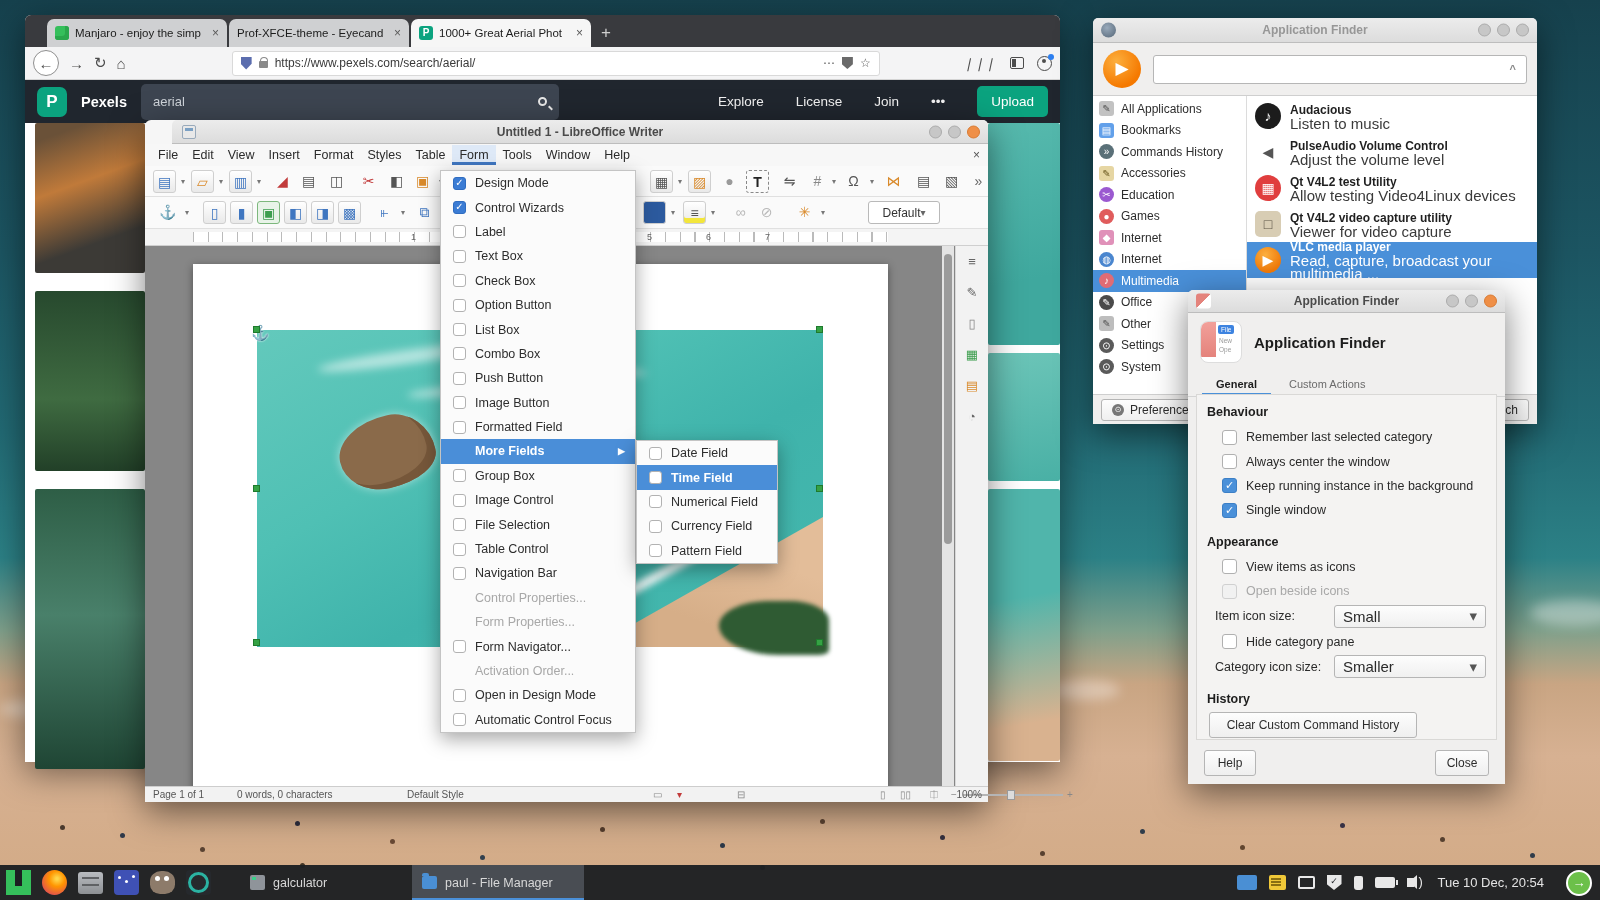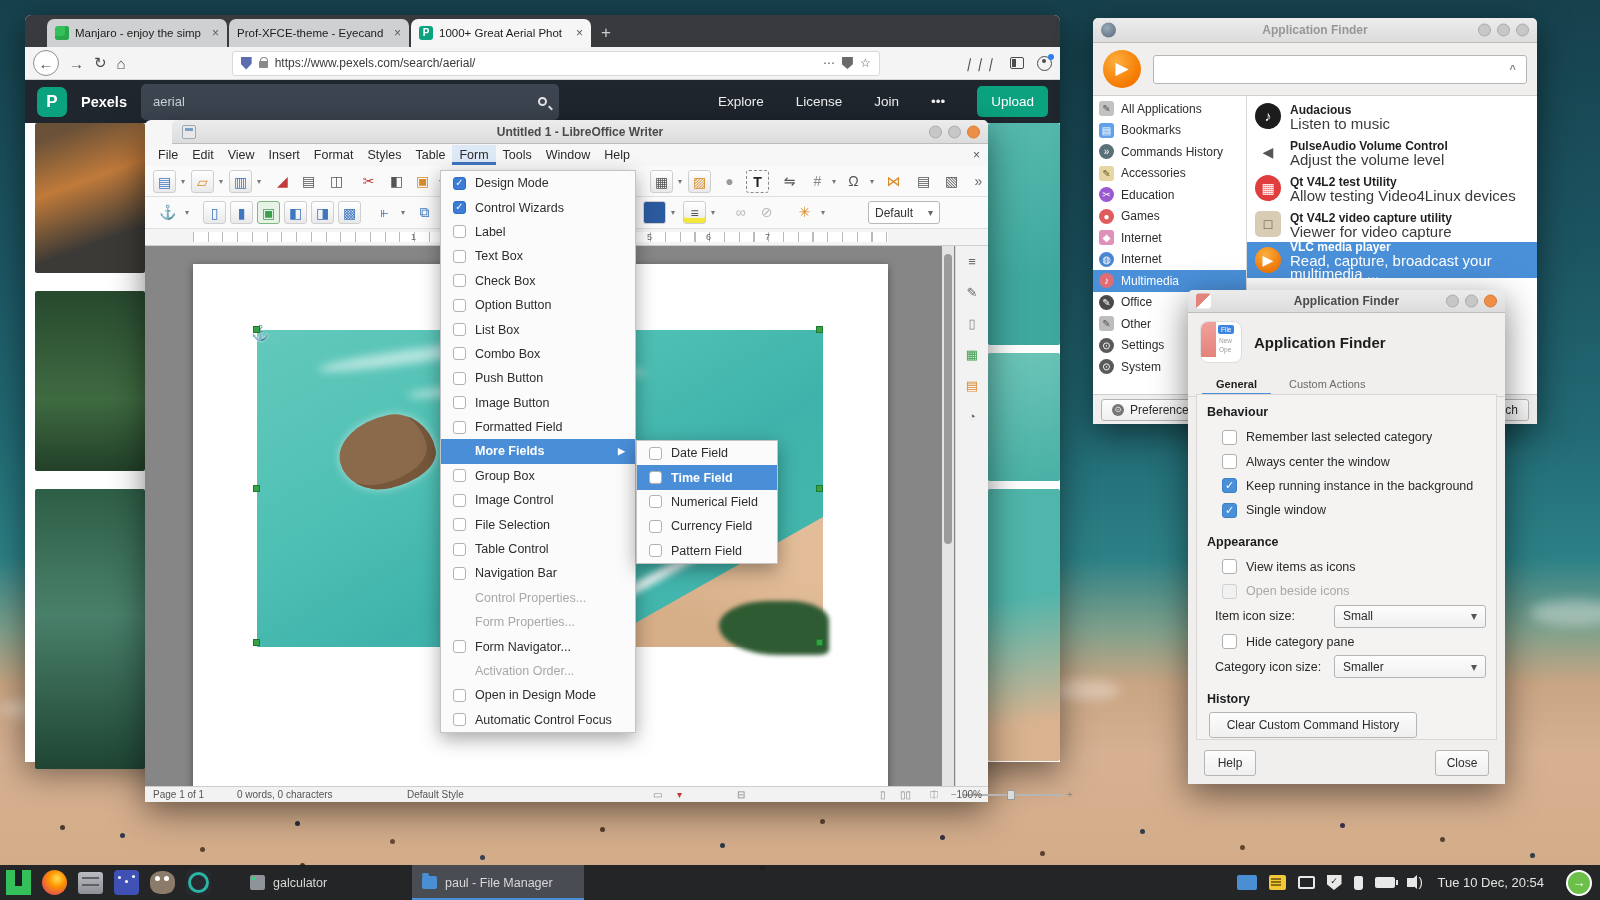--- a/index.html
+++ b/index.html
@@ -72,21 +72,21 @@
   .lo-menu .mi { padding:3px 7px; }
   .lo-menu .mi.open { background:#dee9f7; box-shadow:inset 0 -3px 0 #3f76c0; }
   .docclose { position:absolute; right:8px; color:#555; font-size:12px; }
   .tbr { background:#fafafa; border-bottom:1px solid #e0e0e0; position:relative; }
   .tbr1 { height:31px; } .tbr2 { height:32px; }
   .ic { position:absolute; top:4px; width:23px; height:23px; border-radius:3px; font-size:14px; line-height:23px; text-align:center; color:#555; }
   .ic.sm { width:12px; font-size:8px; color:#777; }
   .icbox { background:linear-gradient(#fff,#e9e9e9); border:1px solid #cfcfcf; }
   .blue { color:#3f76c0; } .red { color:#c23b3b; } .grn { color:#3d9e4e; } .org { color:#d98a2b; }
   .combo { position:absolute; width:72px; height:23px; top:4px; background:#fff; border:1px solid #b9b9b9; border-radius:3px;
-    font-size:12px; color:#333; display:flex; align-items:center; justify-content:space-between; padding:0 6px; }
+    font-size:12px; color:#333; display:flex; align-items:center; justify-content:center; padding:0 6px; }
   .ruler { height:17px; background:#f4f4f4; border-bottom:1px solid #cfcfcf; position:relative;
     font-size:9px; color:#666; }
   .rulerband { position:absolute; left:48px; width:695px; top:3px; bottom:3px; background:#fff;
     background-image:repeating-linear-gradient(90deg,#bbb 0 1px,transparent 1px 14.75px); }
   .rnum { position:absolute; top:3px; }
   .docarea { position:absolute; left:0; right:33px; top:126px; bottom:16px; background:#868686; overflow:hidden; }
   .page { position:absolute; left:48px; top:18px; width:695px; bottom:-10px; background:#fff; box-shadow:0 2px 8px rgba(0,0,0,.4); }
   .docimg { position:absolute; left:64px; top:66px; width:566px; height:317px;
     background:linear-gradient(150deg,#63c9bc 0%,#4fc0b4 35%,#3fb3ab 60%,#46b9ae 100%); }
   .wave { position:absolute; background:rgba(255,255,255,.55); filter:blur(4px); border-radius:50%; }
@@ -156,21 +156,21 @@
   .pftab.active { color:#1d1d1d; font-weight:bold; box-shadow:inset 0 -3px 0 #4a90d9; }
   .pfpanel { position:absolute; left:8px; right:8px; top:104px; height:346px; background:#f4f3f2; border:1px solid #d9d8d6; padding:6px 10px; }
   .sect { font-size:12.5px; font-weight:bold; color:#1d1d1d; margin:4px 0 6px; }
   .cbrow { display:flex; align-items:center; gap:9px; height:24.4px; padding-left:15px; font-size:12.5px; color:#2a2a2a; }
   .pcb { width:15px; height:15px; border:1px solid #b0b0b0; border-radius:3px; background:#fff; flex:none; position:relative; }
   .cbrow.on .pcb { background:#4a90d9; border-color:#3c7fc6; }
   .cbrow.on .pcb::after { content:"✓"; position:absolute; left:0; right:0; top:0; color:#fff; font-size:11px; text-align:center; }
   .cbrow.dis { color:#a8a8a8; } .cbrow.dis .pcb { border-color:#d0d0d0; background:#f1f1f1; }
   .sizerow { display:flex; align-items:center; height:26px; font-size:12.5px; color:#2a2a2a; padding-left:8px; }
   .pfsel { margin-left:auto; width:152px; height:23px; border:1px solid #b5b5b5; border-radius:3px;
-    background:linear-gradient(#fdfdfd,#f0f0f0); display:flex; align-items:center; justify-content:space-between; padding:0 8px; font-size:12px; }
+    background:linear-gradient(#fdfdfd,#f0f0f0); display:flex; align-items:center; justify-content:space-between; padding:0 8px; font-size:15px; }
   .pf-foot { position:absolute; left:0; right:0; bottom:8px; display:flex; justify-content:space-between; padding:0 16px; }
 
   
   .bar { position:absolute; left:0; top:865px; width:1600px; height:35px; background:rgba(28,31,34,.96); z-index:50;
     display:flex; align-items:center; }
   .lch { width:36px; height:35px; display:flex; align-items:center; justify-content:center; }
   .mnj { width:25px; height:25px; background:#35bf5b; position:relative; }
   .mnj::before { content:""; position:absolute; left:9px; top:0; width:7px; height:16px; background:#1c1f22; }
   .mnj::after { content:""; position:absolute; right:0px; top:9px; width:0px; height:0; border:0; }
   .ffx { width:25px; height:25px; border-radius:50%; background:radial-gradient(circle at 60% 35%,#ffd54a 5%,#ff9500 35%,#e3554a 75%,#b5366f 100%); }

